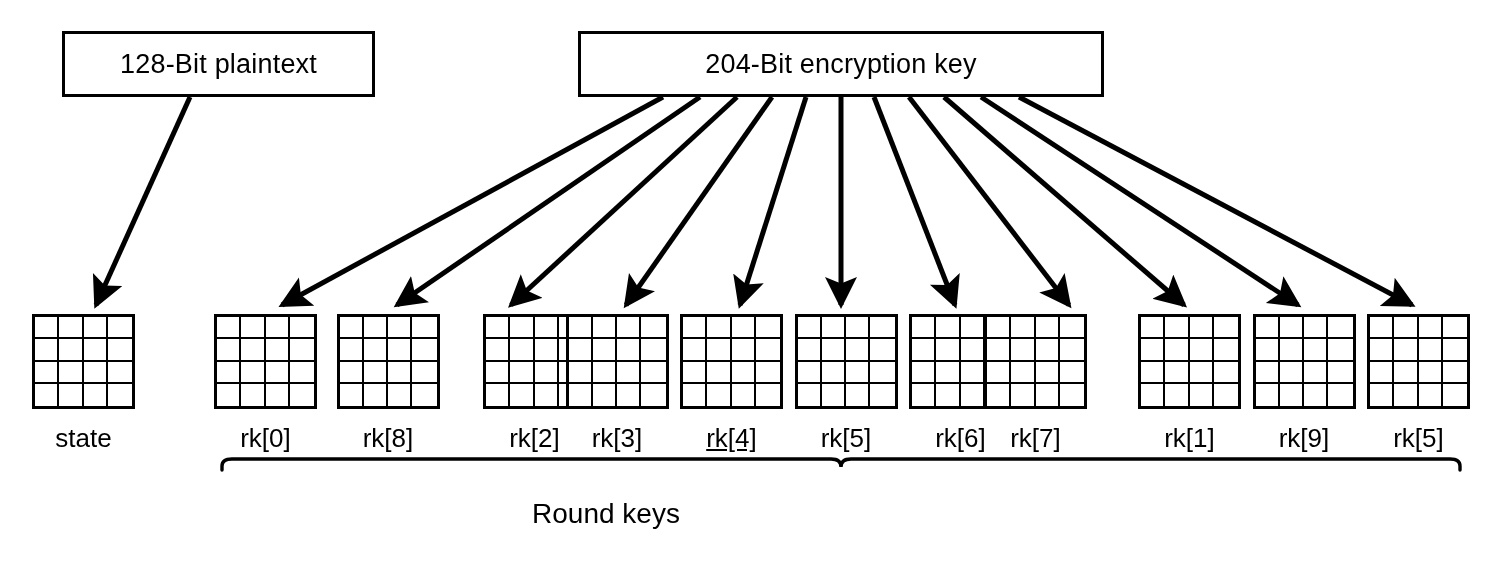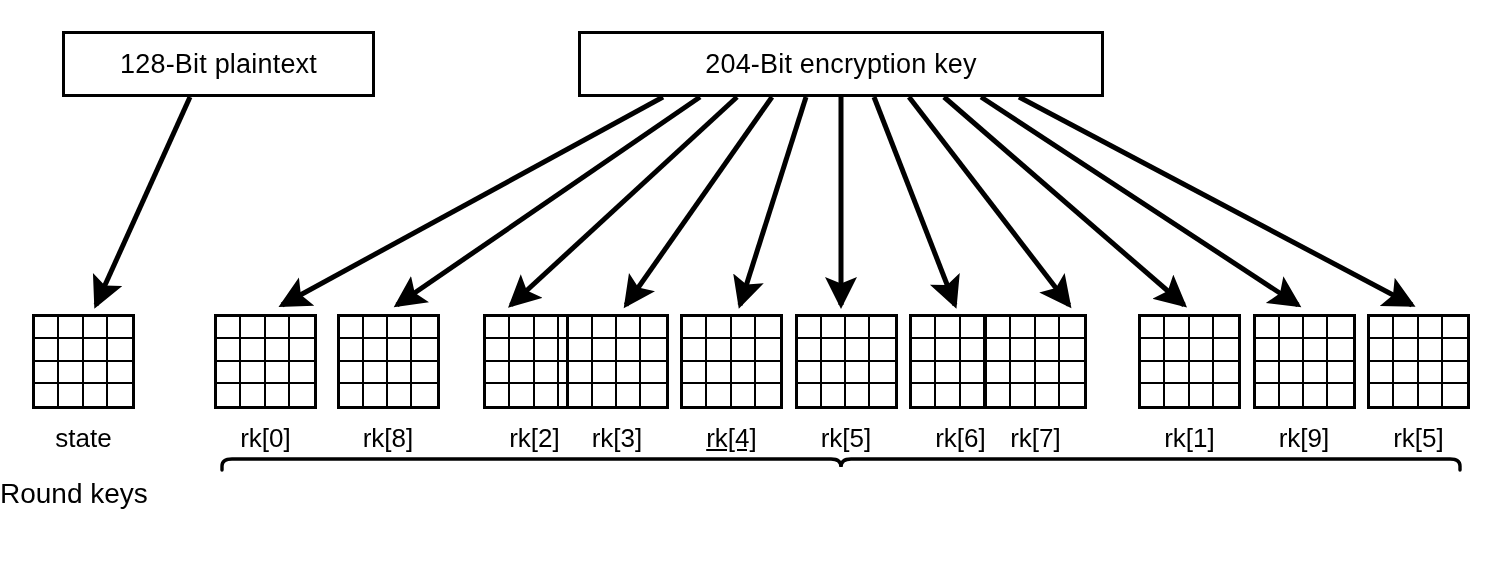--- a/index.html
+++ b/index.html
@@ -74,23 +74,23 @@
   .cell.lastrow { border-bottom: none; }
   .matrix-label {
     text-align: center;
     font-size: 26px;
     margin-top: 14px;
     white-space: nowrap;
   }
   #round-keys-label {
     position: absolute;
     left: 0;
-    top: 478px;
+    top: 498px;
     width: 1212px;
-    text-align: left;
+    text-align: center;
     font-size: 28px;
   }
 </style>
 </head>
 <body>
 
 <div id="canvas">
 
   <svg id="wires" viewBox="0 0 1496 566" xmlns="http://www.w3.org/2000/svg">
     <defs>

